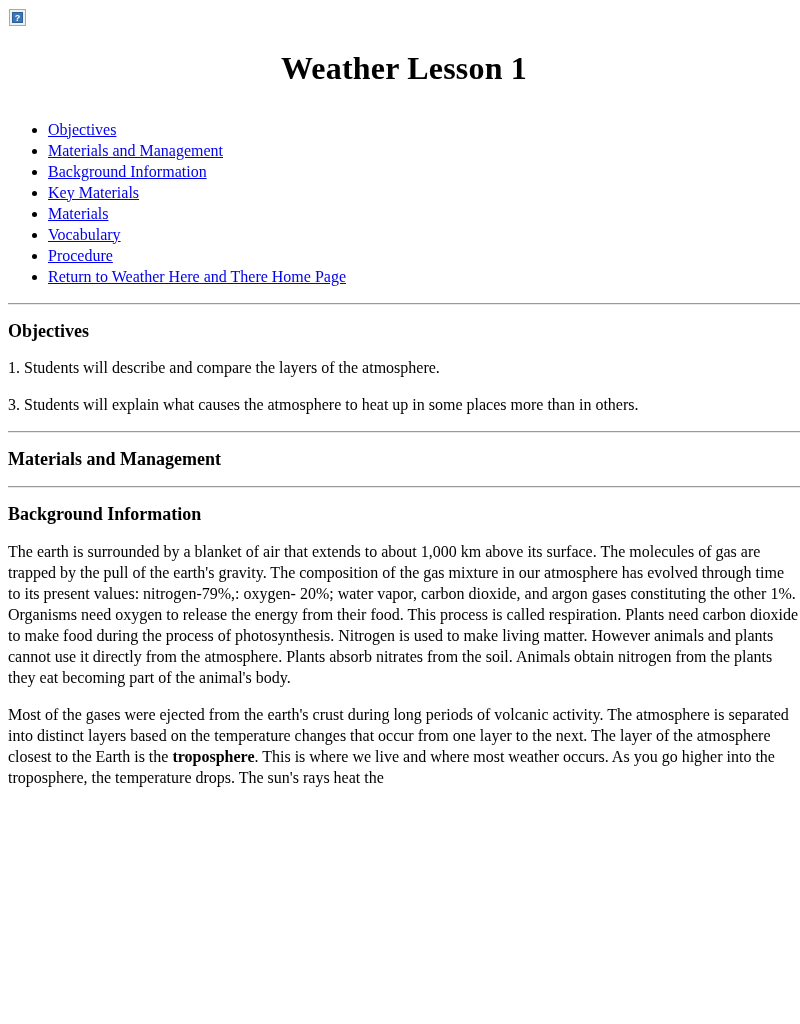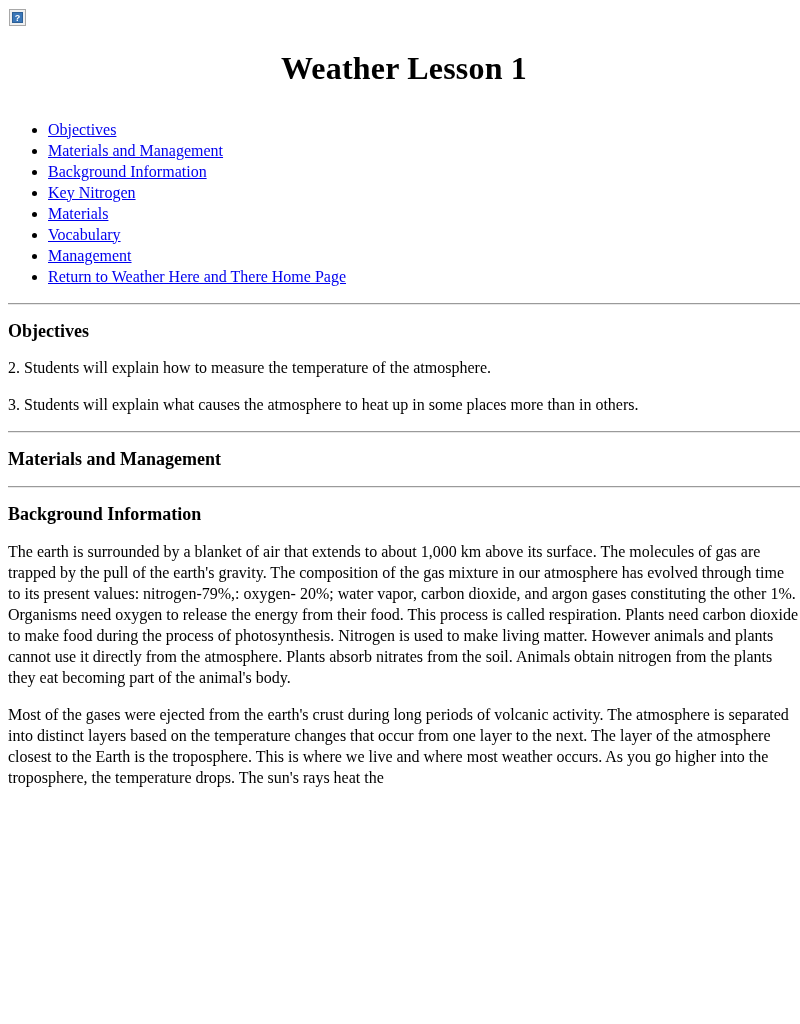--- a/index.html
+++ b/index.html
@@ -99,49 +99,49 @@
   }
 
   
   p.body-text {
     margin: 16px 0 16px 0;
     line-height: 21px;
     white-space: pre-wrap;
   }
   p.body-text b,
   .term {
-    font-weight: normal;
+    font-weight: bold;
   }
 </style>
 </head>
 <body>
 
 <div class="page">
 
   <div>
     <span class="broken-img"><span class="inner">?</span></span>
   </div>
 
   <h1 class="title">Weather Lesson 1</h1>
 
   <ul class="nav">
     <li><a href="#objectives">Objectives</a></li>
     <li><a href="#materials">Materials and Management</a></li>
     <li><a href="#background">Background Information</a></li>
-    <li><a href="#key-questions">Key Nitrogen</a></li>
+    <li><a href="#key-questions">Key Materials</a></li>
     <li><a href="#vocabulary">Materials</a></li>
     <li><a href="#procedure">Vocabulary</a></li>
-    <li><a href="#evaluation">Management</a></li>
+    <li><a href="#evaluation">Procedure</a></li>
     <li><a href="#home">Return to Weather Here and There Home Page</a></li>
   </ul>
 
   <hr class="sep">
 
   <h3 class="section-heading" id="objectives">Objectives</h3>
-  <p class="body-text">2. Students will explain how to measure the temperature of the atmosphere.</p>
+  <p class="body-text">1. Students will describe and compare the layers of the atmosphere.</p>
   <p class="body-text">3. Students will explain what causes the atmosphere to heat up in some places more than in others.</p>
 
   <hr class="sep">
 
   <h3 class="section-heading" id="materials">Materials and Management</h3>
 
   <hr class="sep">
 
   <h3 class="section-heading" id="background">Background Information</h3>
   <p class="body-text">The earth is surrounded by a blanket of air that extends to about 1,000 km above its surface. The molecules of gas are trapped by the pull of the earth's gravity. The composition of the gas mixture in our atmosphere has evolved through time to its present values: nitrogen-79%,: oxygen- 20%; water vapor, carbon dioxide, and argon gases constituting the other 1%. Organisms need oxygen to release the energy from their food. This process is called respiration. Plants need carbon dioxide to make food during the process of photosynthesis. Nitrogen is used to make living matter. However animals and plants cannot use it directly from the atmosphere. Plants absorb nitrates from the soil. Animals obtain nitrogen from the plants they eat becoming part of the animal's body.</p>

